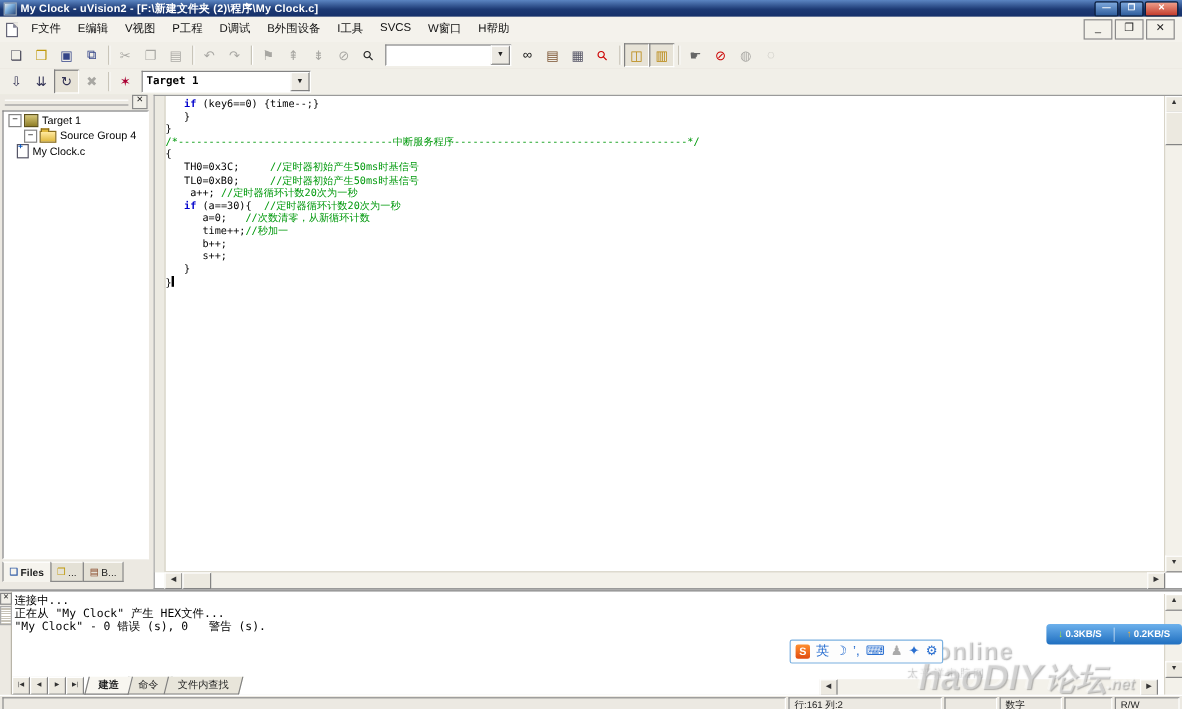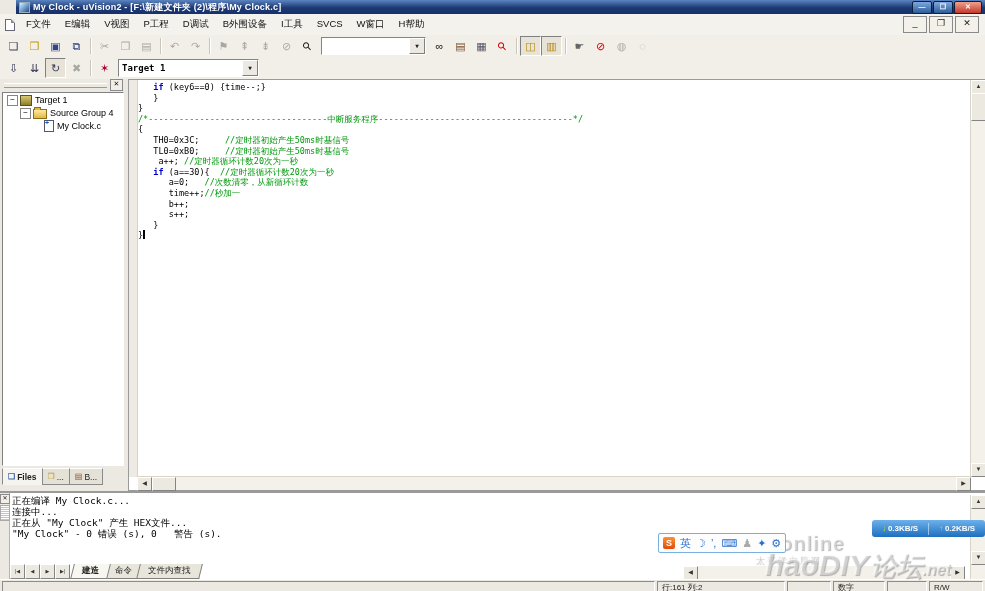--- a/index.html
+++ b/index.html
@@ -1,19 +1,19 @@
 <!DOCTYPE html>
 <html><head>
 <meta charset="utf-8">
 <style>
   html,body{margin:0;padding:0;background:#555;}
   #root{position:relative;width:985px;height:591px;background:#ece9e2;overflow:hidden;
         font-family:"Liberation Sans",sans-serif;outline:1px solid #10182a;}
   
-  .titlebar{position:absolute;left:16px;top:0;right:0;height:14px;
+  .titlebar{position:absolute;left:0;top:0;right:0;height:14px;
     background:linear-gradient(#5b85c2,#1d3a74 55%,#16306a);display:flex;align-items:center;
     padding:0 3px;color:#fff;font-size:9px;font-weight:bold;justify-content:space-between;}
   .app-icon{width:9px;height:9px;margin-right:3px;border:1px solid #9ab;
     background:linear-gradient(135deg,#e8e8e8,#7fb2e0 40%,#29497c);}
   .titlebar .title{white-space:nowrap;overflow:hidden;letter-spacing:.2px;}
   .win-controls{margin-left:auto;display:flex;gap:1px;}
   .wbtn{width:18px;height:11px;border:1px solid #0c1f3c;border-radius:2px;color:#fff;
     font-size:7px;line-height:9px;text-align:center;background:linear-gradient(#7fa9dd,#2d5c9b);}
   .wbtn.close{background:linear-gradient(#f0a08c,#c23a2a);width:26px;}
   
@@ -116,21 +116,21 @@
     border:1px solid #7ab0e0;border-radius:2px;display:flex;align-items:center;padding:0 4px;gap:5px;font-size:11px;}
   .ime-logo{width:12px;height:12px;background:linear-gradient(#ff9030,#e04a10);color:#fff;border-radius:2px;
     font-size:9px;font-weight:bold;text-align:center;line-height:12px;}
   .ime-item{line-height:14px;}
   .watermark{position:absolute;right:2px;top:526px;width:260px;height:64px;z-index:55;pointer-events:none;
     color:rgba(255,255,255,.38);text-shadow:1px 1px 1px rgba(120,120,120,.55),-1px -1px 0 rgba(255,255,255,.35);}
   .wm-brand{font-size:20px;font-weight:bold;letter-spacing:1px;position:absolute;left:30px;top:6px;}
   .wm-sub{font-size:9px;position:absolute;left:32px;top:28px;letter-spacing:2px;}
   .wm-big{font-size:30px;font-weight:bold;font-style:italic;position:absolute;left:42px;top:22px;white-space:nowrap;}
   .wm-big2{font-size:26px;margin-left:2px;}
-  .wm-suffix{font-size:16px;}
+  .wm-suffix{font-size:13px;}
 </style>
 </head>
 <body>
 
 <div id="root">
 
   <div class="titlebar">
     <span class="app-icon"></span>
     <span class="title">My Clock - uVision2 - [F:\新建文件夹 (2)\程序\My Clock.c]</span>
     <span class="win-controls" id="win-controls">
@@ -278,21 +278,21 @@
           <div class="tree-row" style="padding-left: 4px;">
             <span class="expander">−</span>
             <span class="ti ti-target"></span>
             <span>Target 1</span>
           </div>
           <div class="tree-row" style="padding-left: 17px;">
             <span class="expander">−</span>
             <span class="ti ti-folder"></span>
             <span>Source Group 4</span>
           </div>
-          <div class="tree-row" style="padding-left: 30px;">
+          <div class="tree-row" style="">
             <span style="width: 11px; flex: 0 0 auto;"></span>
             <span class="ti ti-file"></span>
             <span>My Clock.c</span>
           </div>
         </div>
       <div class="panel-tabs" id="panel-tabs">
           <span class="ptab active">
             <span class="picon" style="color: rgb(58, 98, 168);">❏</span>
             <span>Files</span>
           </span>
@@ -341,21 +341,20 @@
       </div>
     </div>
   </div>
 
   <div class="output">
     <div class="out-grip">
       <div class="out-close">✕</div>
       <div class="out-gripdots"></div>
     </div>
     <div class="out-text" id="output-text">
-        <div class="ol">正在编译 My Clock.c...</div>
         <div class="ol">连接中...</div>
         <div class="ol">正在从 "My Clock" 产生 HEX文件...</div>
         <div class="ol">"My Clock" - 0 错误 (s), 0   警告 (s).</div>
       </div>
     <div class="out-bottom">
       <span id="output-nav" style="display:flex">
           <span class="onav">|◀</span>
           <span class="onav">◀</span>
           <span class="onav">▶</span>
           <span class="onav">▶|</span>

